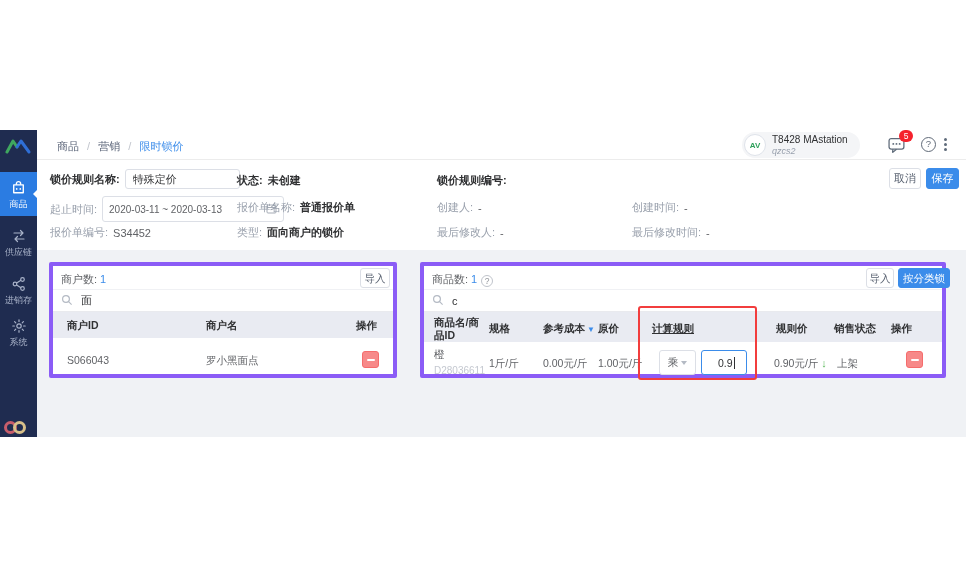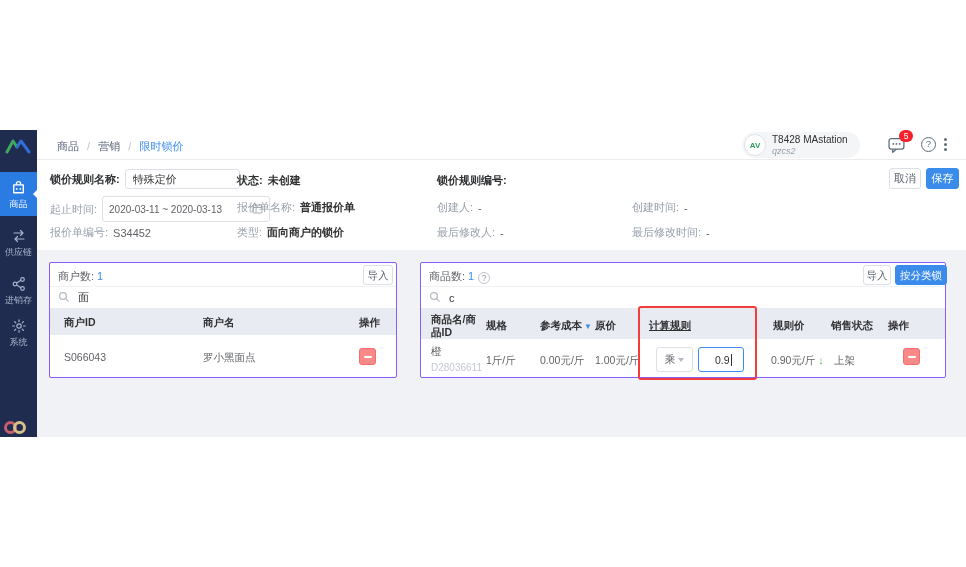--- a/index.html
+++ b/index.html
@@ -44,29 +44,29 @@
 
   
   #formarea { position:absolute; left:37px; top:161px; width:929px; height:89px; background:#fff; }
   .field { position:absolute; display:flex; align-items:center; font-size:11px; white-space:nowrap; }
   .flabel { color:#99a0ac; margin-right:5px; }
   .flabel.strong { color:#303133; font-weight:bold; }
   .fvalue { color:#606266; }
   .fvalue.strong { color:#303133; font-weight:bold; }
   .text-input { width:115px; height:20px; border:1px solid #dcdfe6; border-radius:3px;
     font-size:11px; color:#303133; padding:0 7px; outline:none; font-family:inherit; }
-  .date-box { width:168px; height:20px; border:1px solid #dcdfe6; border-radius:3px;
+  .date-box { width:182px; height:20px; border:1px solid #dcdfe6; border-radius:3px;
     display:flex; align-items:center; justify-content:space-between; padding:12px 6px; color:#606266; font-size:10px; cursor:pointer; }
   .btn { height:21px; border-radius:3px; font-size:11px; text-align:center; line-height:19px; cursor:pointer; }
   .btn-plain { background:#fff; border:1px solid #dcdfe6; color:#5a6372; }
   .btn-primary { background:#3b8cea; border:1px solid #3b8cea; color:#fff; }
 
   
   #content { position:absolute; left:37px; top:250px; width:929px; height:187px; background:#f0f2f5; }
-  .card { position:absolute; background:#fff; border:1px solid #8b5cf6; border-radius:2px; }
+  .card { position:absolute; background:#fff; border:4px solid #8b5cf6; border-radius:2px; }
   #card-merchant { left:12px; top:12px; width:348px; height:116px; }
   #card-product  { left:383px; top:12px; width:526px; height:116px; }
   .panel-head { position:absolute; left:0; top:0; right:0; height:24px; border-bottom:1px solid #f0f1f4; }
   .count-line { position:absolute; left:8px; top:6px; font-size:11px; color:#606266; }
   .count-num { color:#3b8cea; margin-left:3px; }
   .q-circle { display:inline-block; width:12px; height:12px; border:1px solid #c0c4cc; border-radius:50%;
     color:#909399; font-size:8.5px; line-height:10px; text-align:center; margin-left:4px; vertical-align:-1px; cursor:pointer; }
   .mini-btn { position:absolute; top:2px; height:20px; border-radius:3px; font-size:10.5px;
     line-height:18px; text-align:center; cursor:pointer; }
   .search-row { position:absolute; left:0; top:24px; right:0; height:22px; border-bottom:1px solid #e9eaee;

